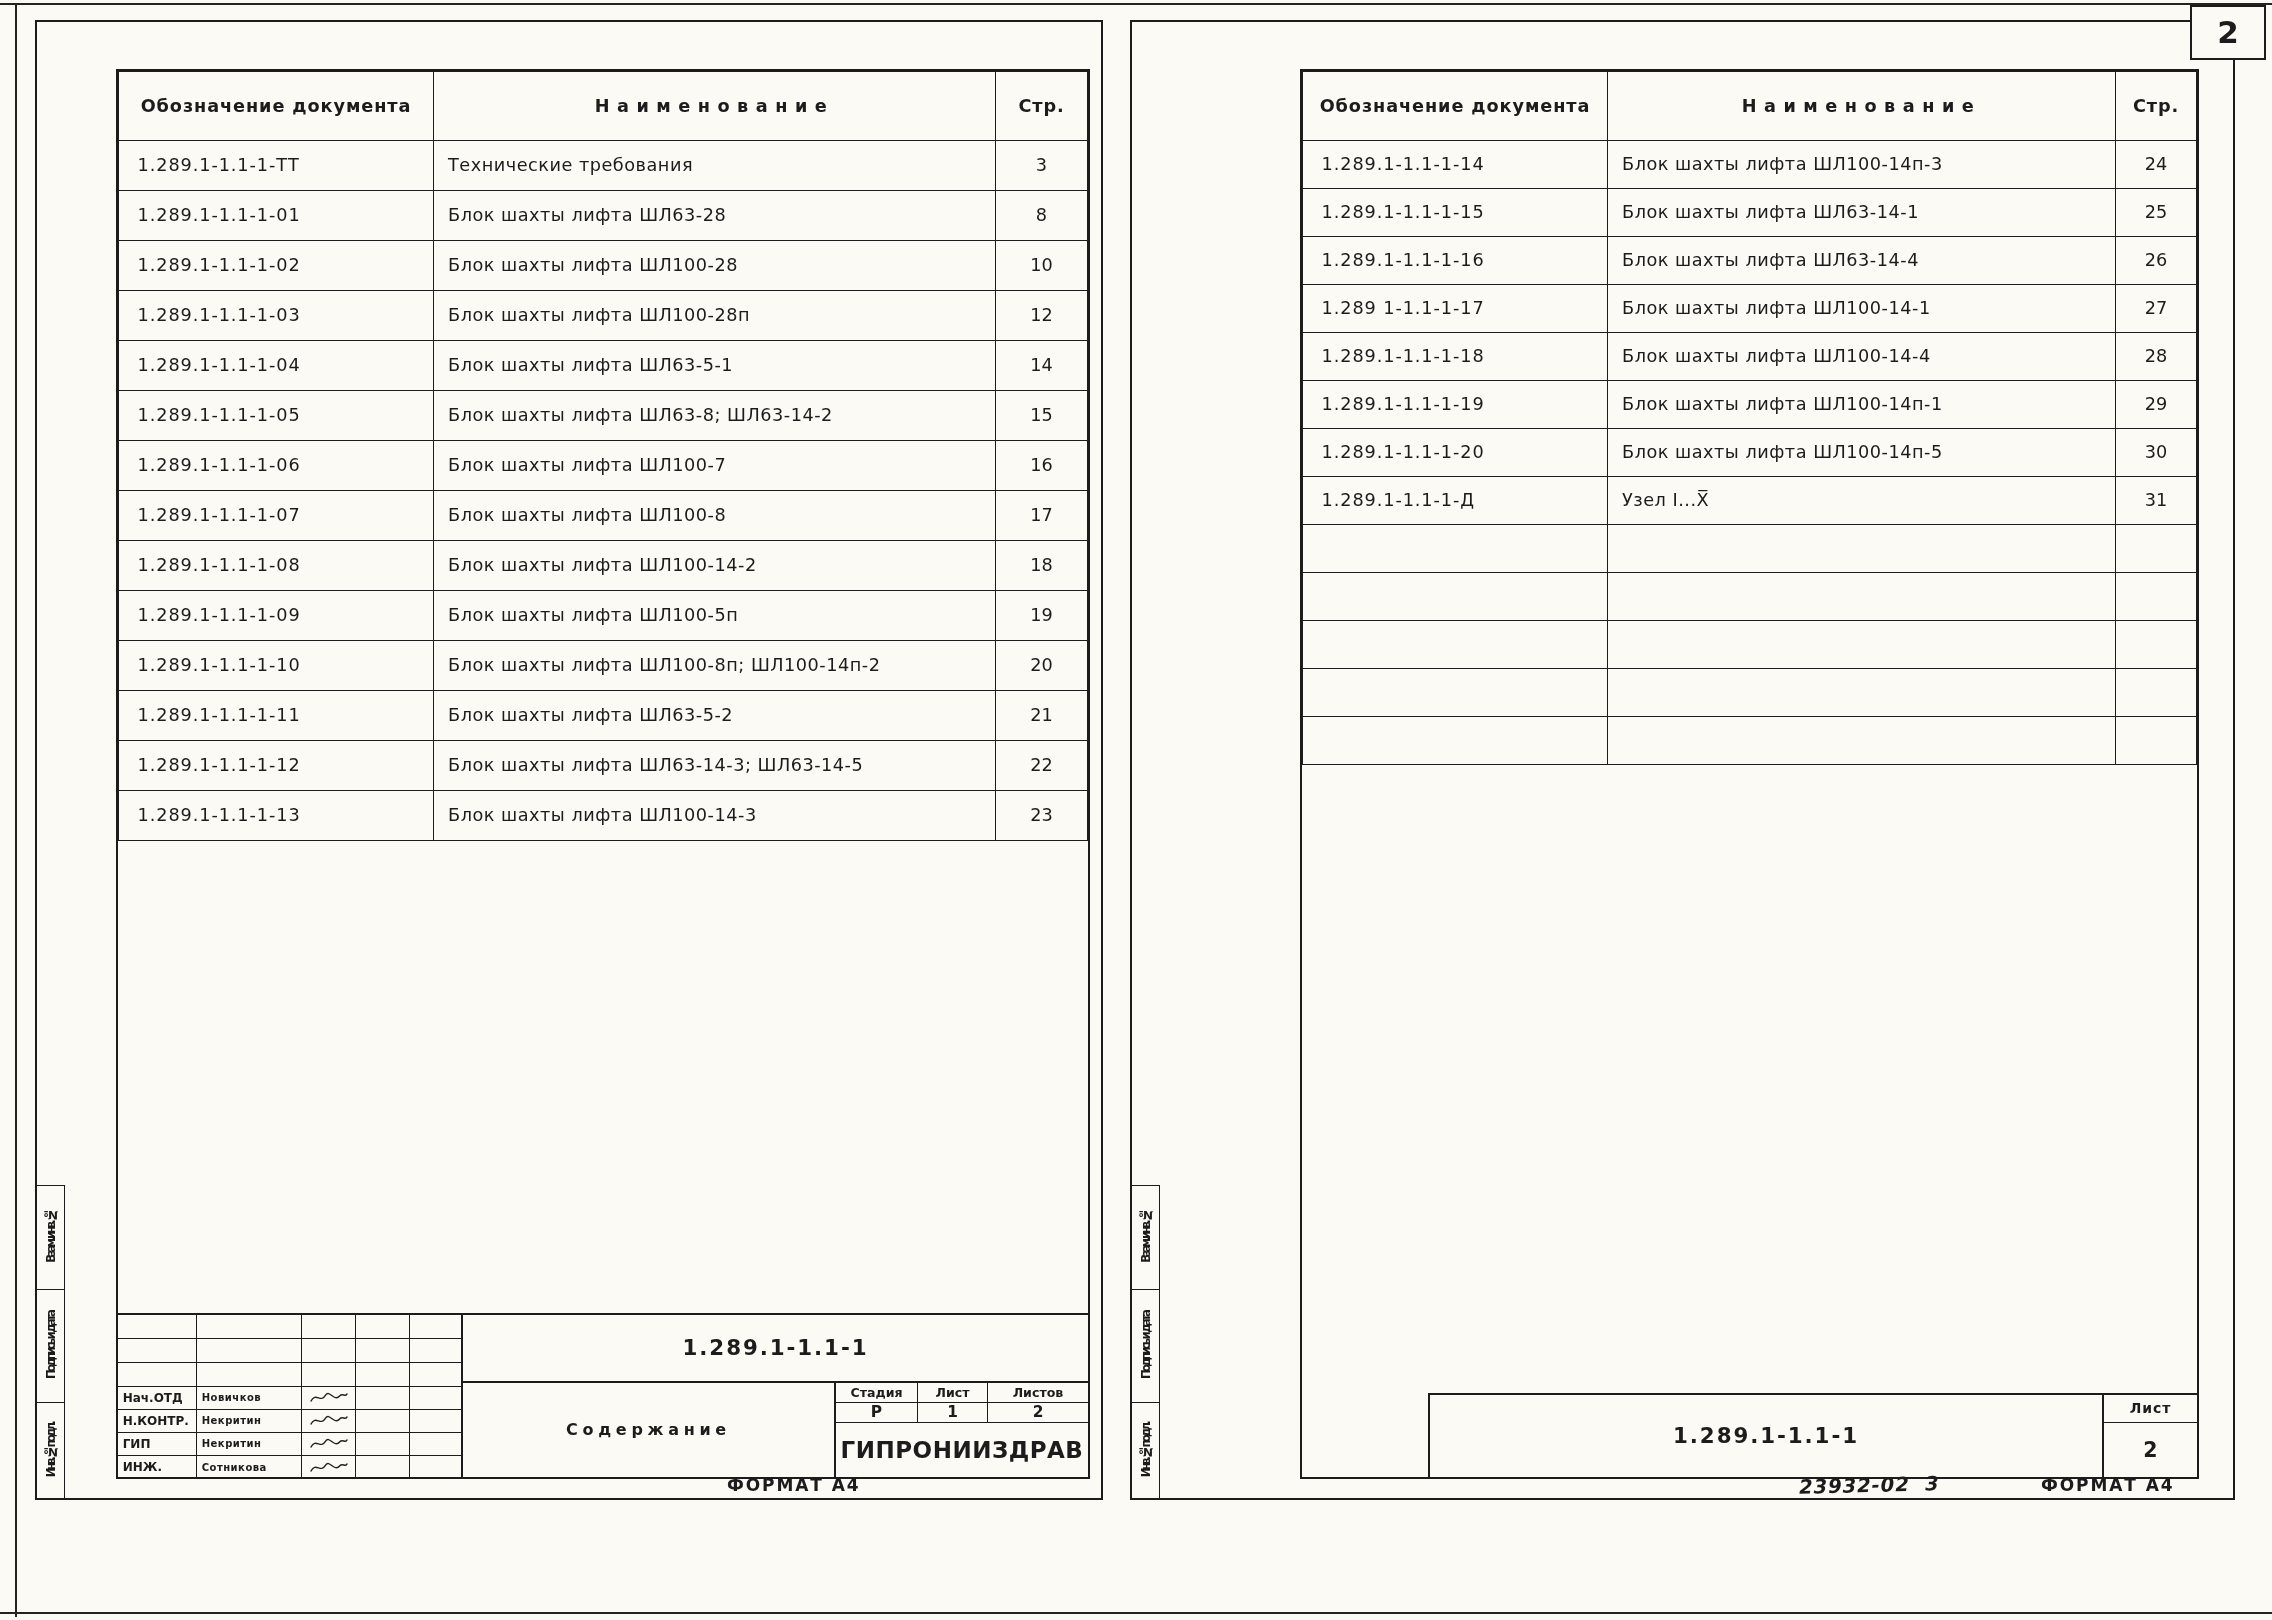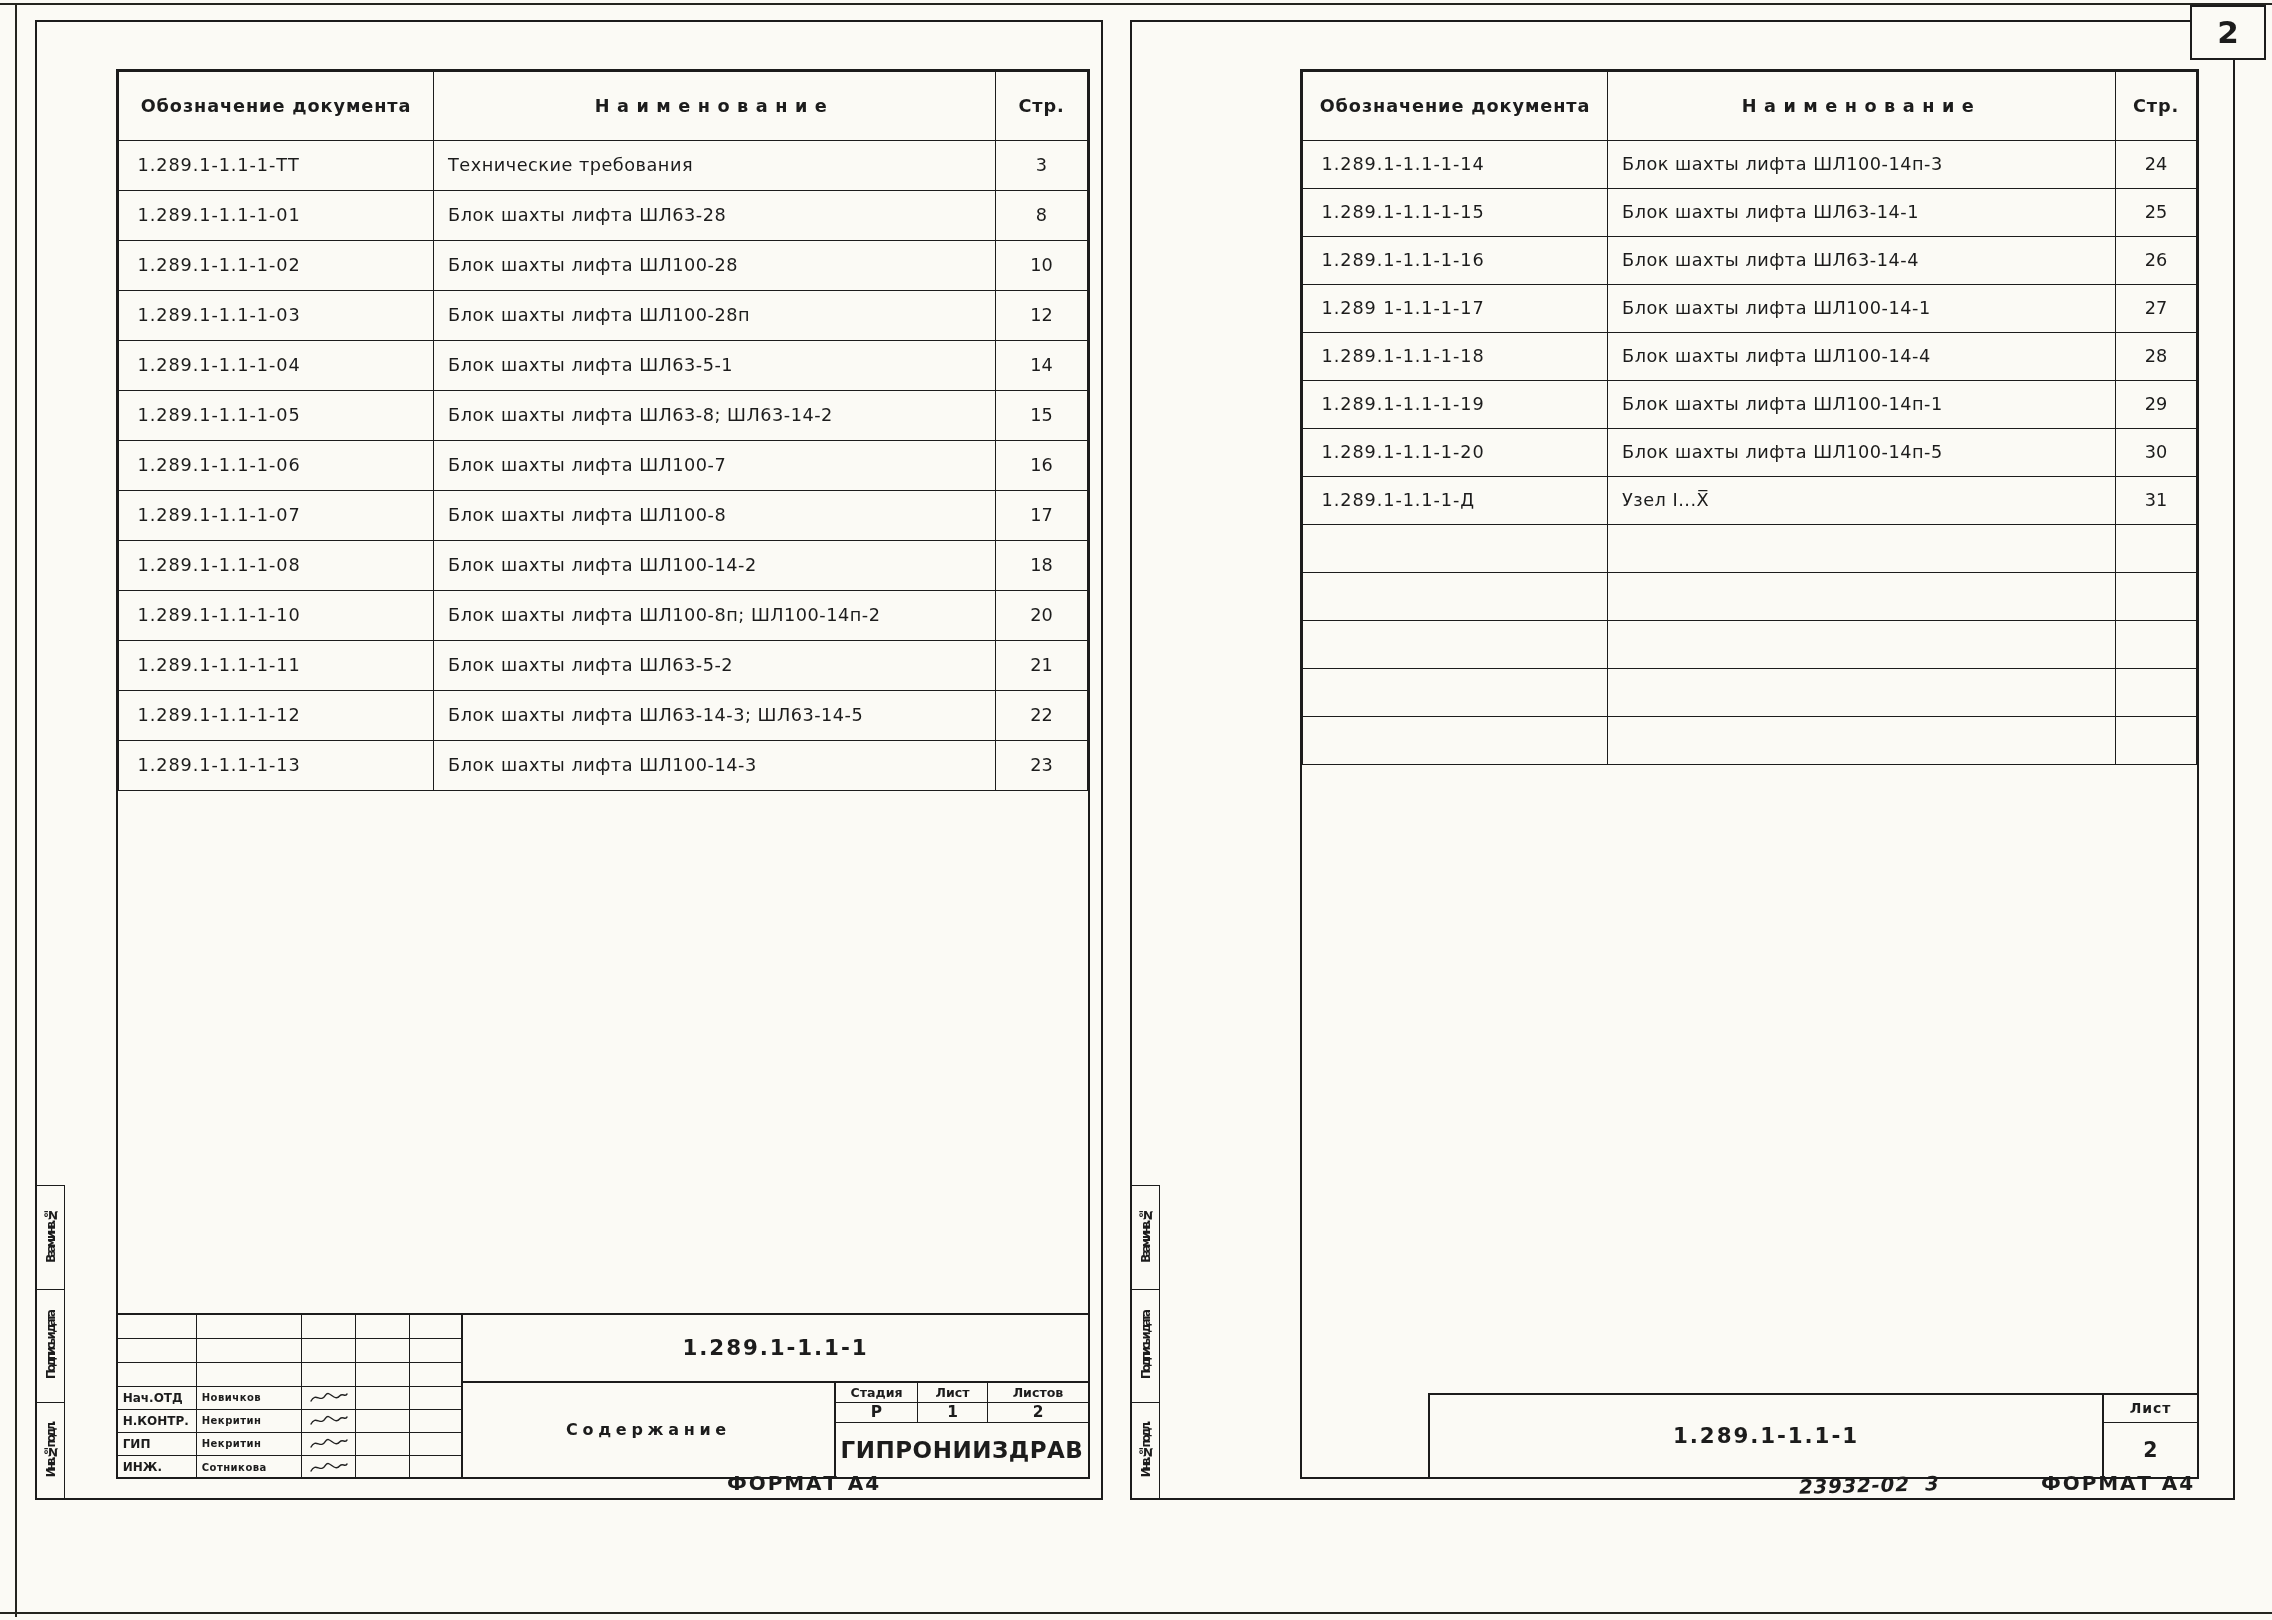--- a/index.html
+++ b/index.html
@@ -74,21 +74,21 @@
   
   .margin-stack{position:absolute;left:0;bottom:0;width:28px;display:flex;flex-direction:column}
   .margin-box{width:100%;border-top:1.9px solid #1c1c1c;border-right:1.9px solid #1c1c1c;display:flex;
     align-items:center;justify-content:center;overflow:hidden}
   .margin-box.mb0{height:104px}
   .margin-box.mb1{height:113px}
   .margin-box.mb2{height:96px}
   .margin-box span{writing-mode:vertical-rl;transform:rotate(180deg);font-size:11.7px;font-weight:bold;
     letter-spacing:-2.8px;white-space:nowrap}
 
-  .format-label{position:absolute;bottom:2.8px;font-size:20px;font-weight:bold;letter-spacing:1.9px}
+  .format-label{position:absolute;bottom:2.8px;font-size:17px;font-weight:bold;letter-spacing:1.9px}
   .fl-left{left:690px}
   .fl-right{left:909px}
   .handstamp{position:absolute;bottom:0.9px;left:667px;font-size:19.6px;font-style:italic;font-weight:bold;
     letter-spacing:0.9px;transform:rotate(-1.5deg);white-space:pre}
 </style>
 </head>
 <body>
 
 <div id="canvas">
 
@@ -167,20 +167,25 @@
               <td class="c0">1.289.1-1.1-1-07</td>
               <td class="c1">Блок шахты лифта ШЛ100-8</td>
               <td class="c2">17</td>
             </tr>
             <tr>
               <td class="c0">1.289.1-1.1-1-08</td>
               <td class="c1">Блок шахты лифта ШЛ100-14-2</td>
               <td class="c2">18</td>
             </tr>
             <tr>
+              <td class="c0">1.289.1-1.1-1-09</td>
+              <td class="c1">Блок шахты лифта ШЛ100-5п</td>
+              <td class="c2">19</td>
+            </tr>
+            <tr>
               <td class="c0">1.289.1-1.1-1-10</td>
               <td class="c1">Блок шахты лифта ШЛ100-8п; ШЛ100-14п-2</td>
               <td class="c2">20</td>
             </tr>
             <tr>
               <td class="c0">1.289.1-1.1-1-11</td>
               <td class="c1">Блок шахты лифта ШЛ63-5-2</td>
               <td class="c2">21</td>
             </tr>
             <tr>

